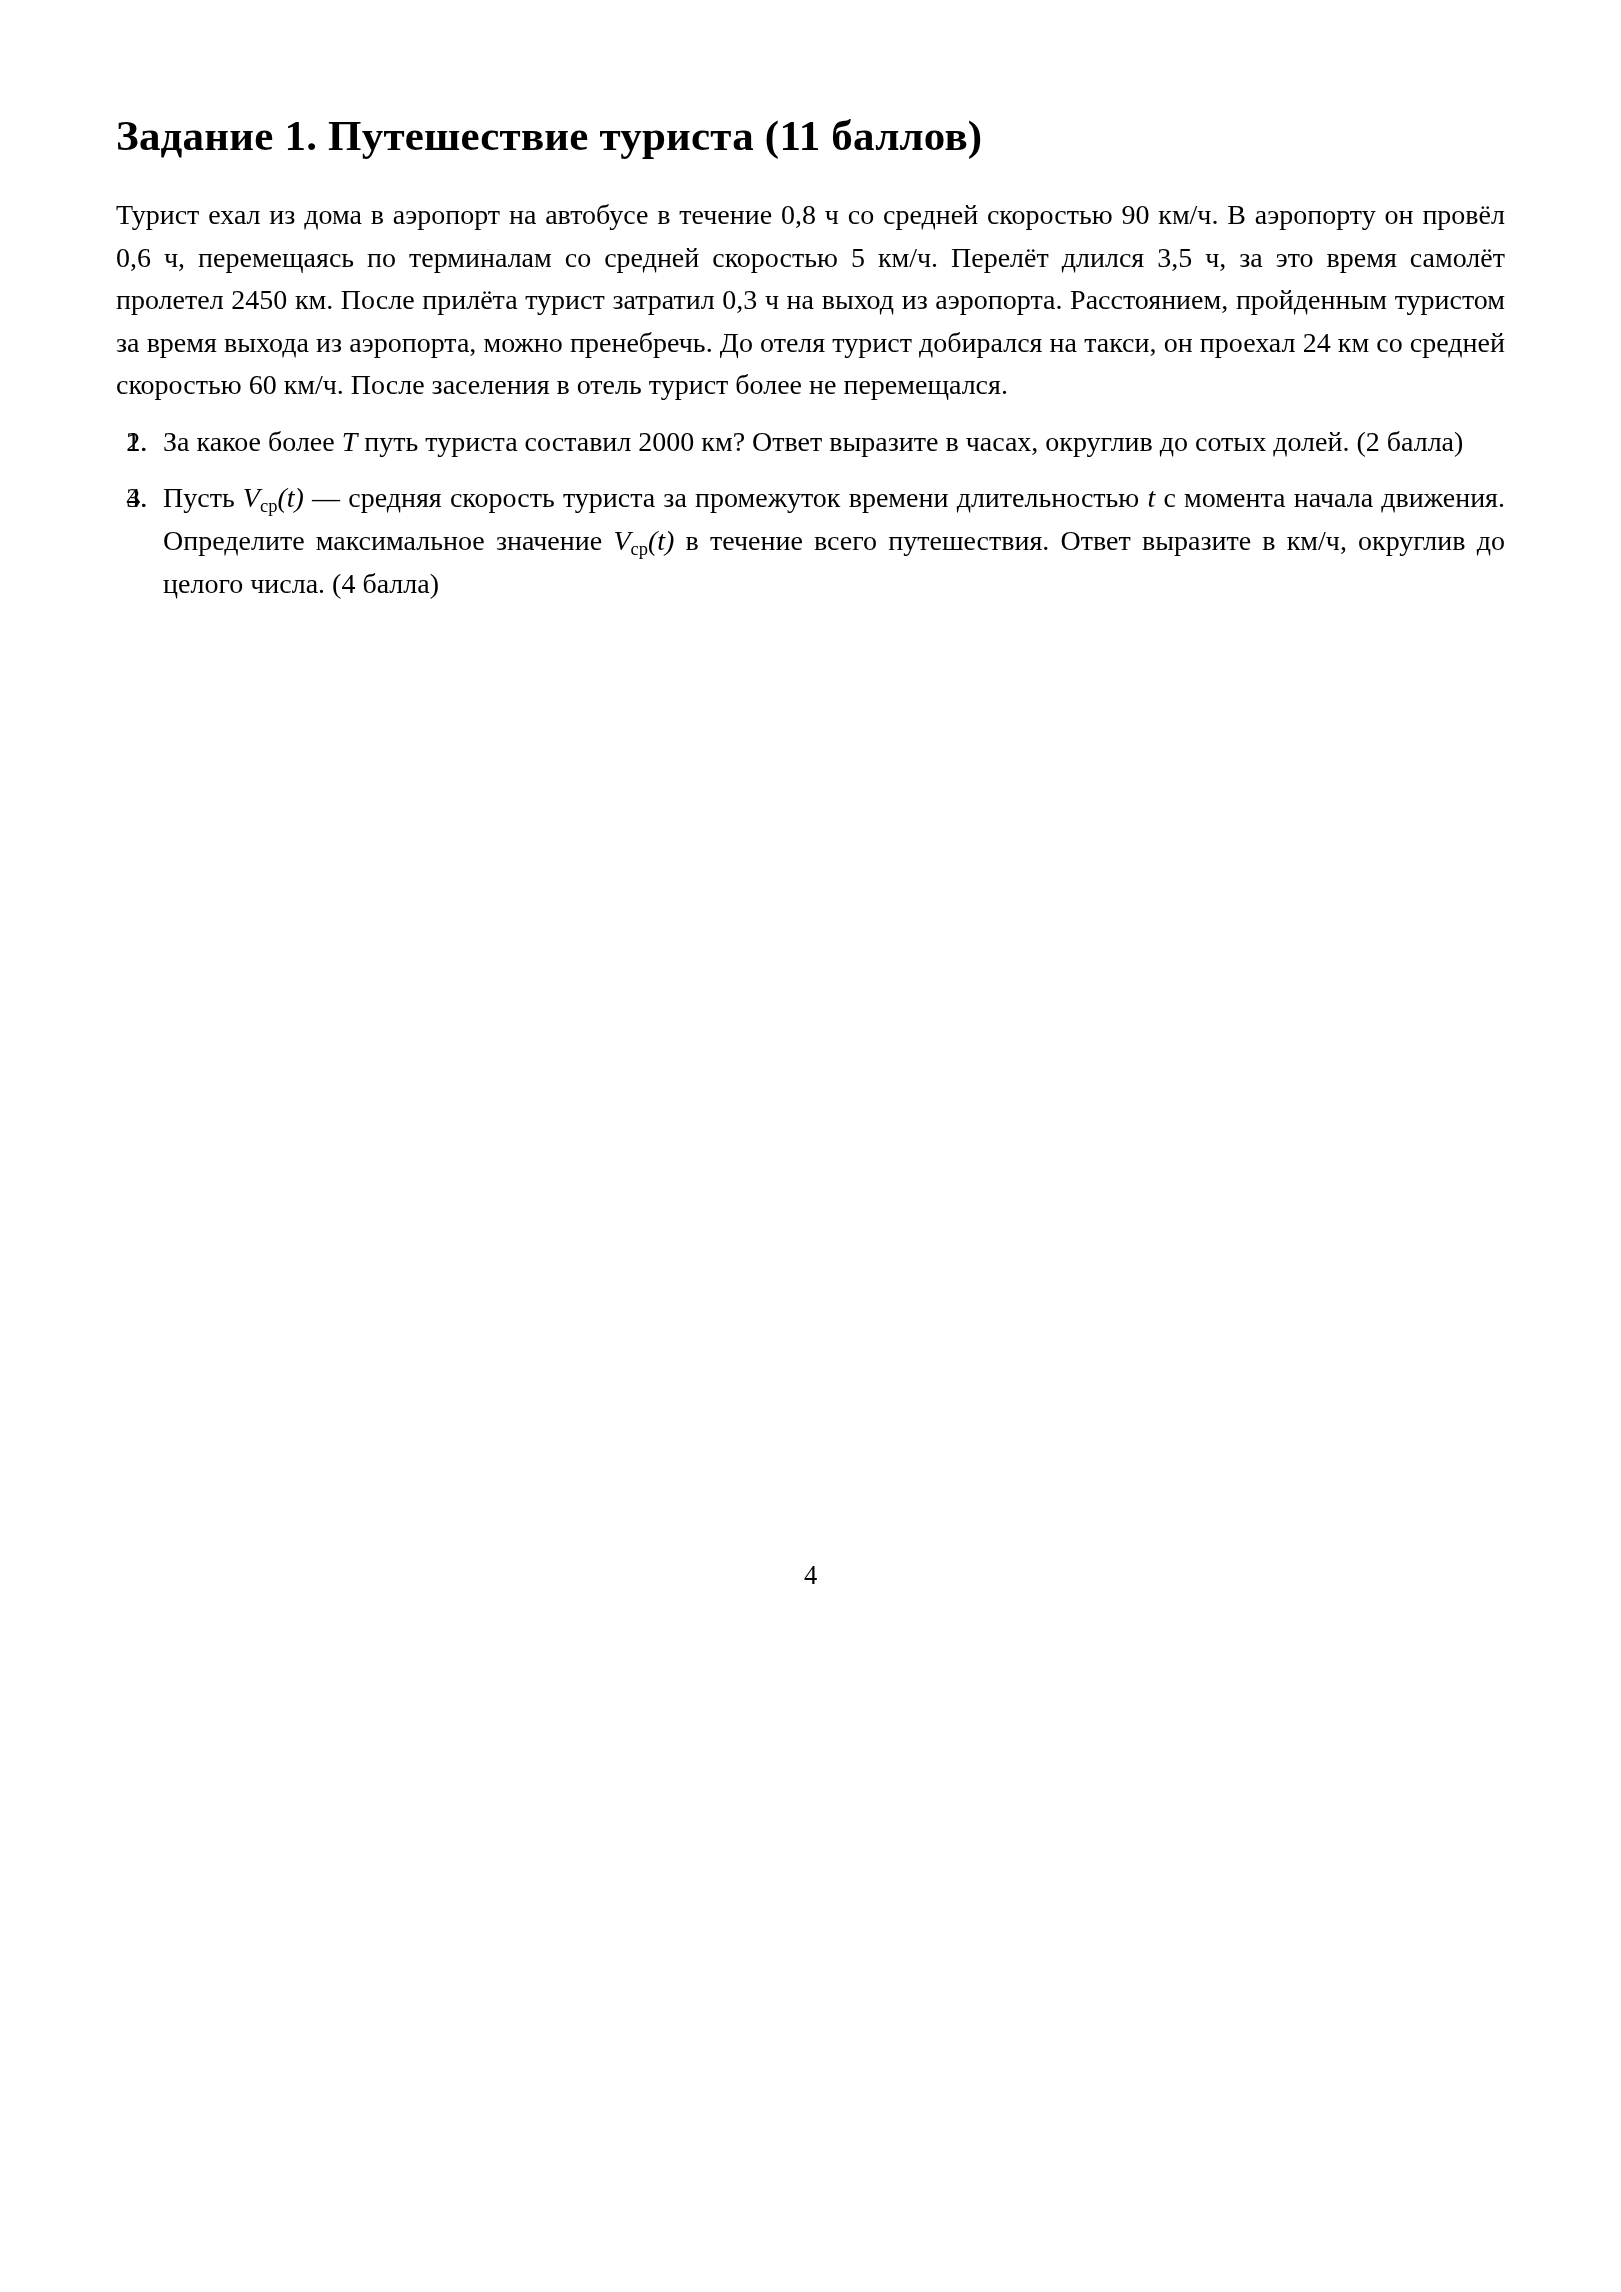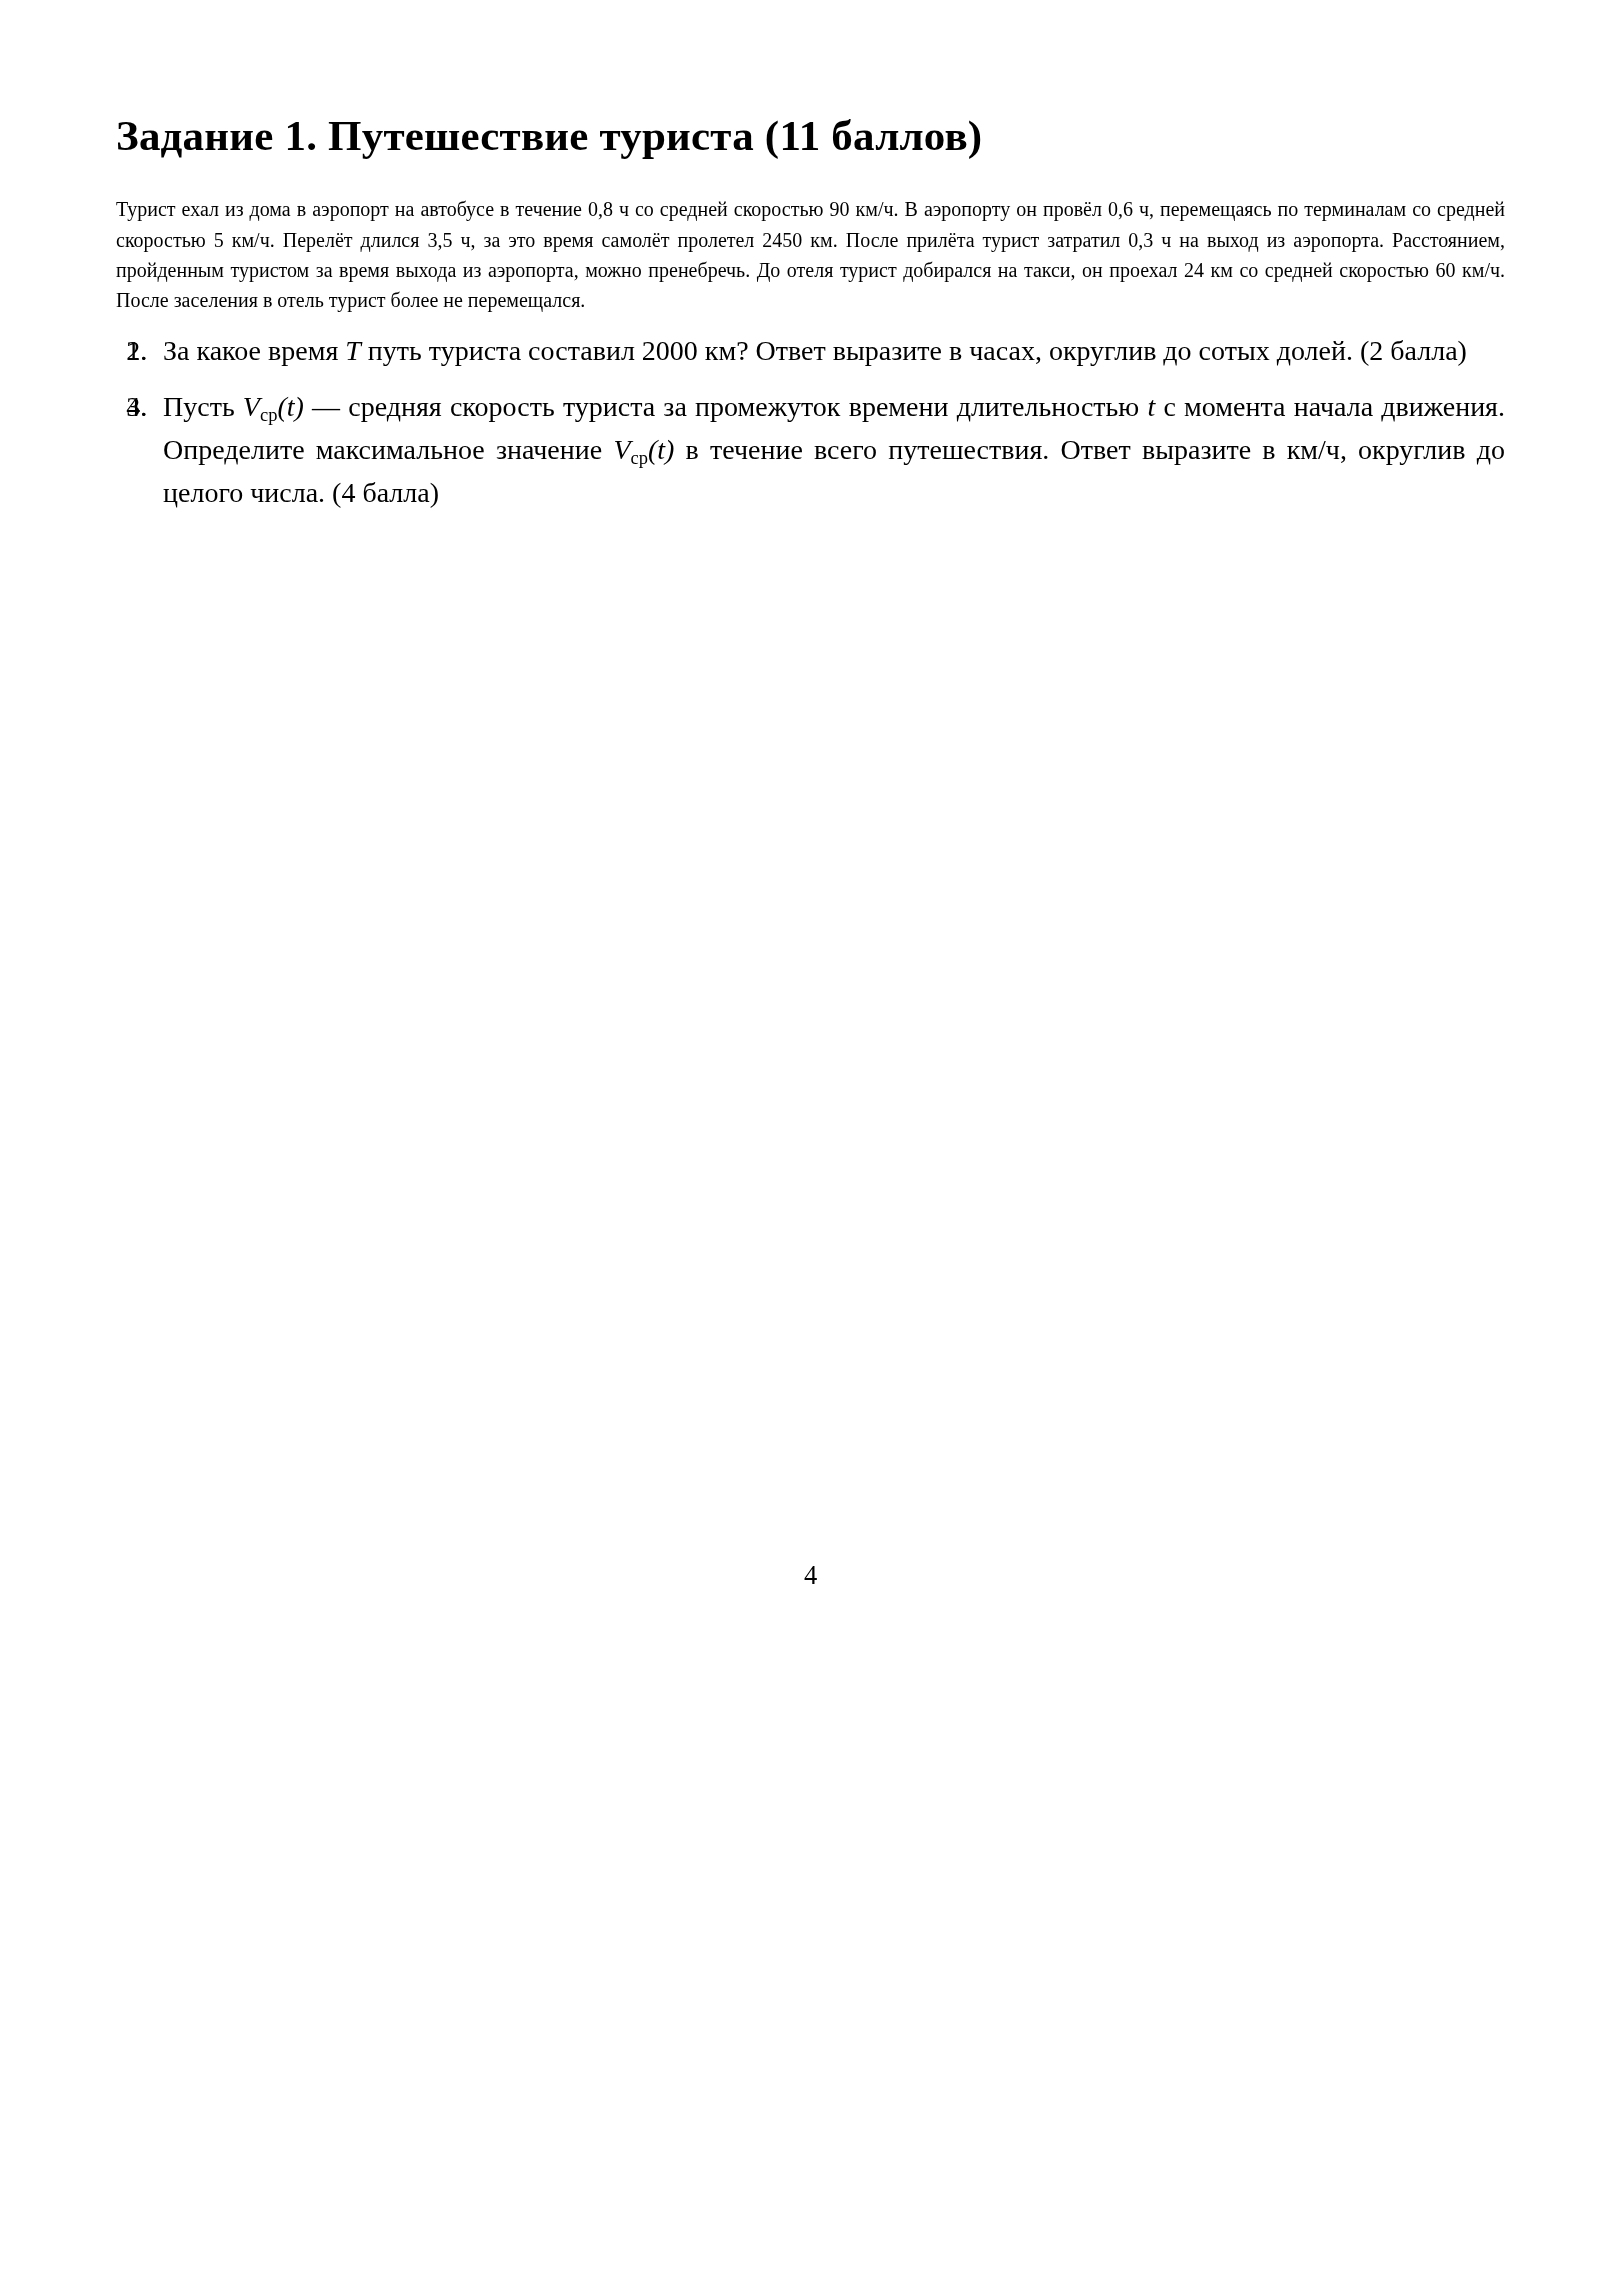--- a/index.html
+++ b/index.html
@@ -24,21 +24,21 @@
     padding: 94px 116px 0 116px;
   }
   .title {
     font-size: 43px;
     font-weight: bold;
     letter-spacing: 0.2px;
     margin: 15.7px 0 33px 0;
     line-height: 1.2;
   }
   .para {
-    font-size: 20px;
+    font-size: 28px;
     line-height: 1.52;
     text-align: justify;
     text-justify: inter-word;
     margin: 0 0 1px 0;
     hyphens: manual;
   }
   ol.questions {
     list-style: none;
     margin: 0;
     padding: 0;
@@ -88,21 +88,21 @@
   <p class="para">Турист ехал из дома в аэропорт на автобусе в течение 0,8 ч со средней скоростью 90 км/ч. В аэропорту он провёл 0,6 ч, перемещаясь по терминалам со средней скоростью 5 км/ч. Перелёт длился 3,5 ч, за это время самолёт пролетел 2450 км. После прилёта турист затратил 0,3 ч на выход из аэропорта. Расстоянием, пройденным туристом за время выхода из аэропорта, можно пренебречь. До отеля турист добирался на такси, он проехал 24 км со средней скоростью 60 км/ч. После заселения в отель турист более не перемещался.</p>
 
   <ol class="questions">
 
     <li>
       <span class="num">1.</span>
     </li>
 
     <li>
       <span class="num">2.</span>
-      <span>За какое время </span><span class="it">T</span><span> путь туриста составил 2000 км? Ответ выразите в часах, округлив до сотых долей. (2 балла)</span>
+      <span>За какое более </span><span class="it">T</span><span> путь туриста составил 2000 км? Ответ выразите в часах, округлив до сотых долей. (2 балла)</span>
     </li>
 
     <li>
       <span class="num">3.</span>
     </li>
 
     <li>
       <span class="num">4.</span>
       <span>Пусть </span><span class="nbsp"><span class="it">V</span><span class="sub">ср</span><span class="it">(t)</span></span><span> — средняя скорость туриста за промежуток времени длительностью </span><span class="it">t</span><span> с момента начала движения. Определите максимальное значение </span><span class="nbsp"><span class="it">V</span><span class="sub">ср</span><span class="it">(t)</span></span><span> в течение всего путешествия. Ответ выразите в км/ч, округлив до целого числа. (4 балла)</span>
     </li>

